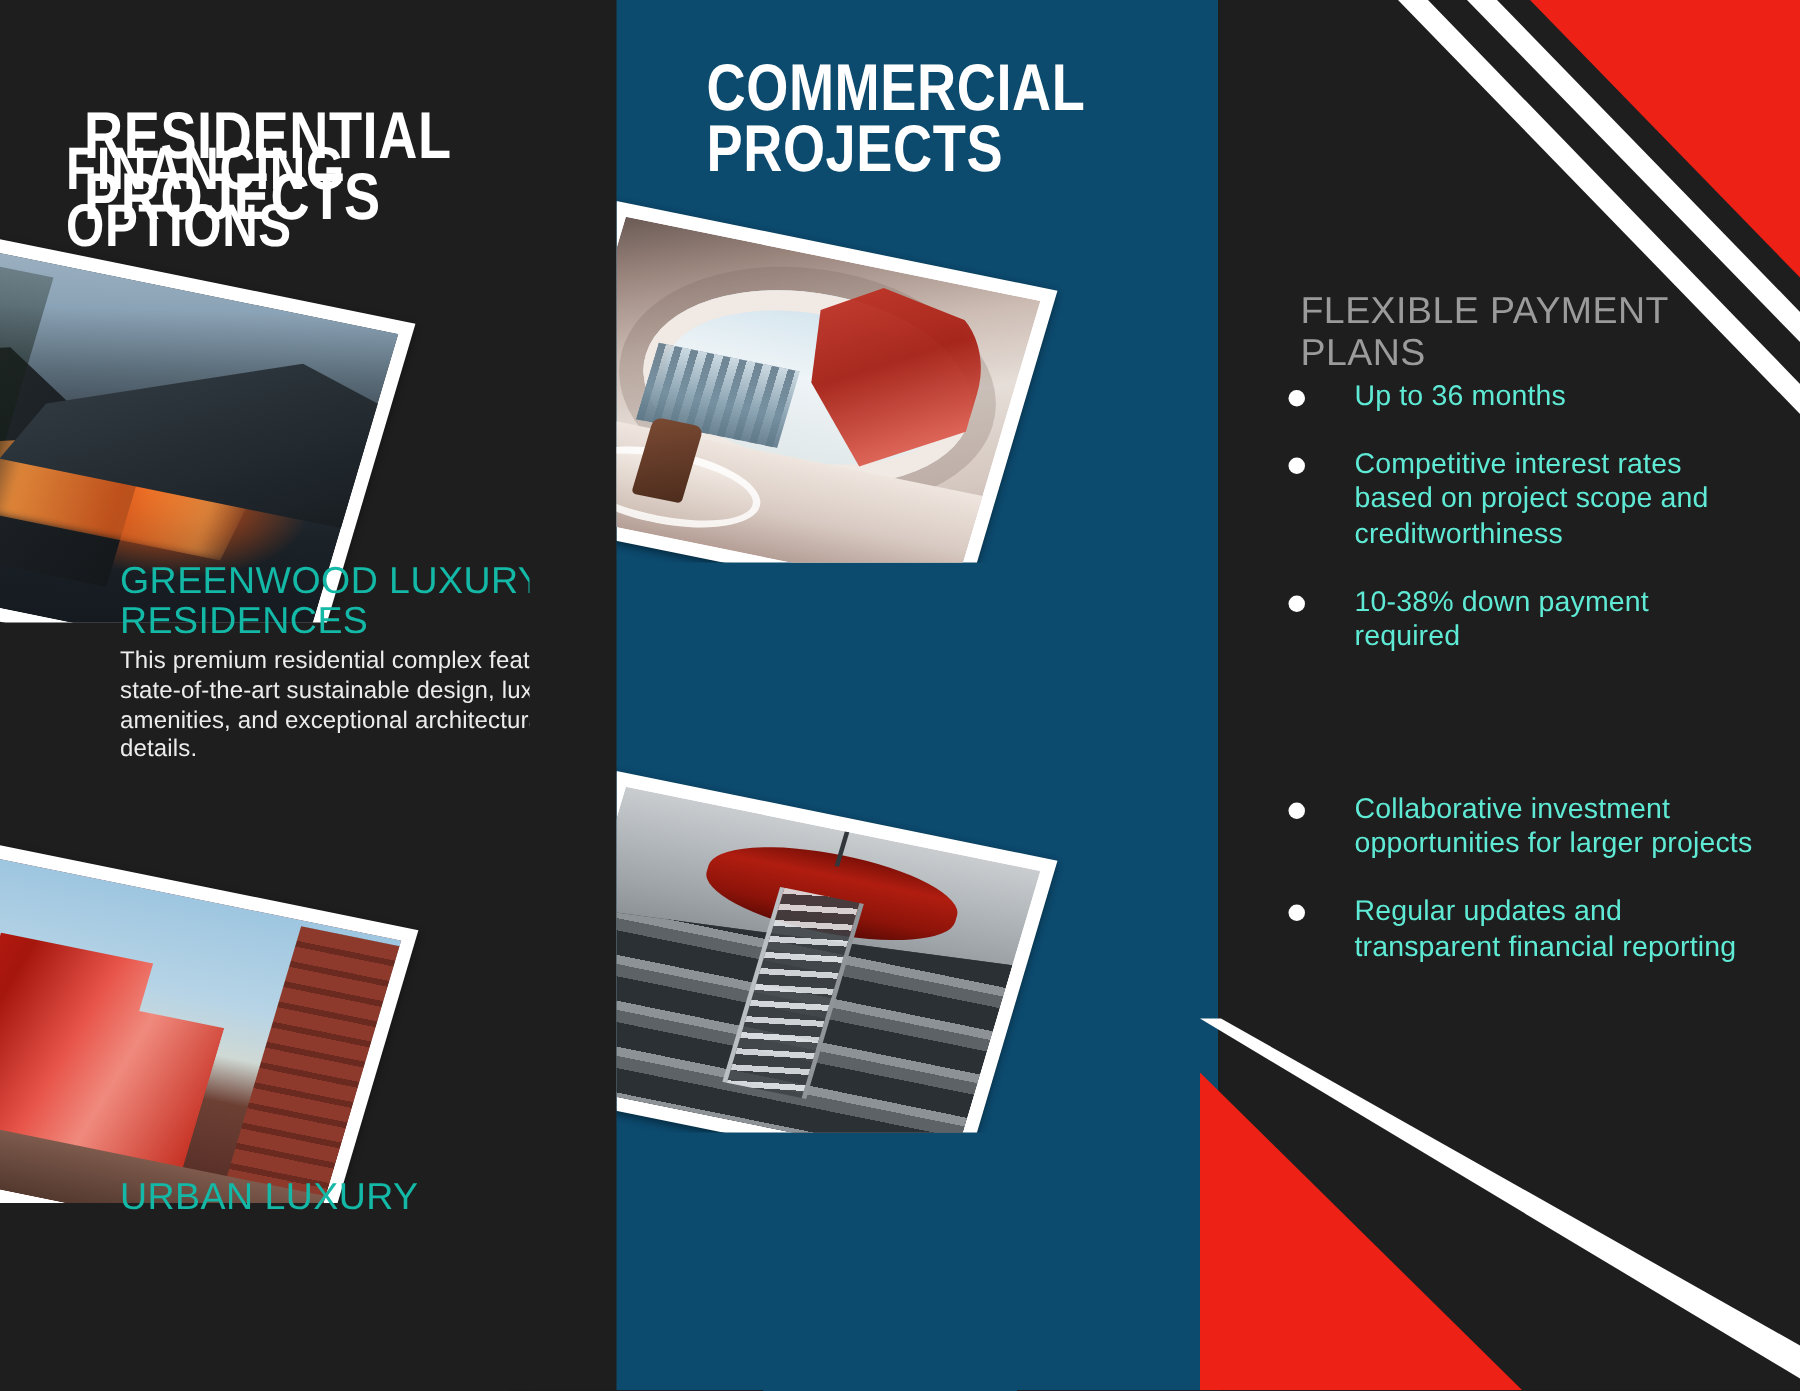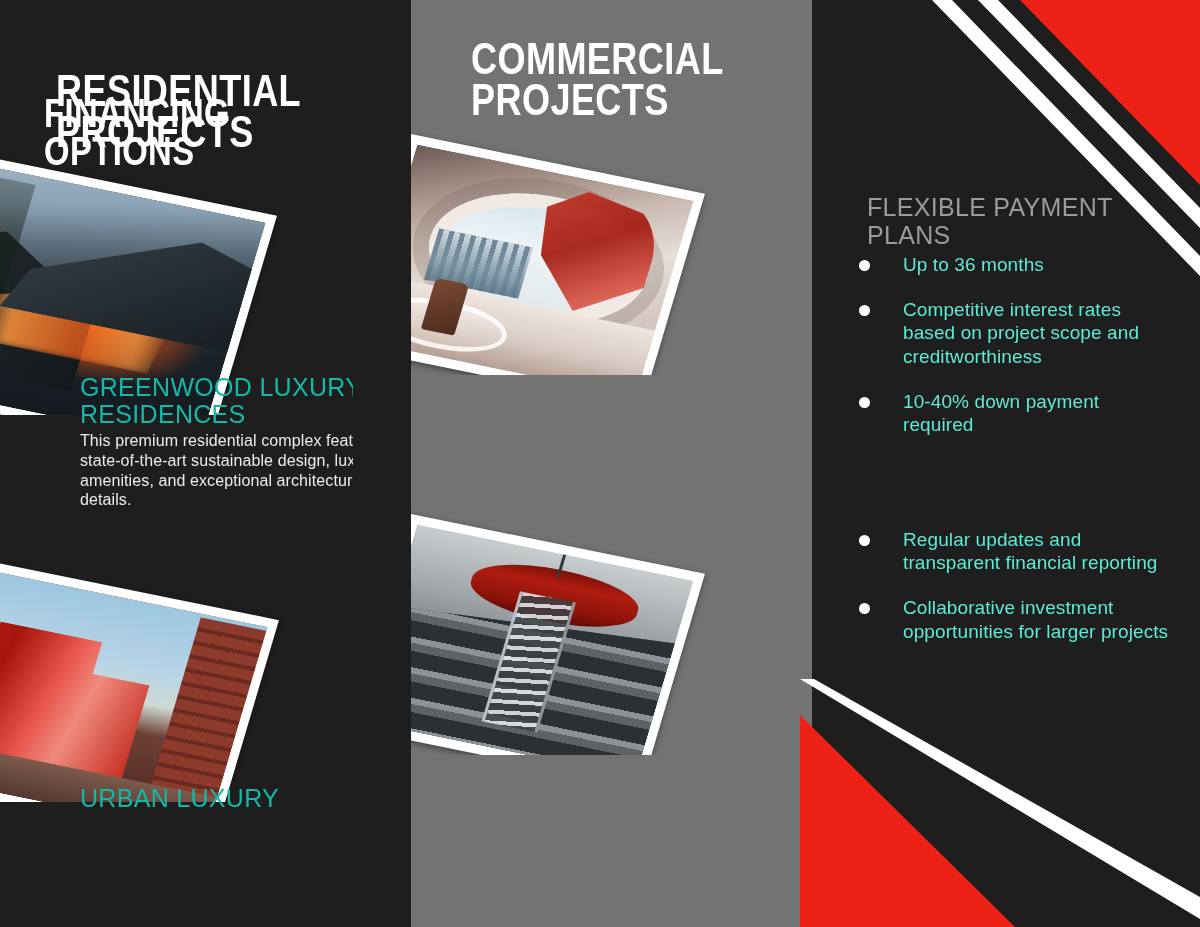--- a/index.html
+++ b/index.html
@@ -19,21 +19,21 @@
   }
 
   
   .panel {
     position: absolute;
     top: 0;
     height: 927px;
     overflow: hidden;
   }
   #panel-left   { left: 0;    width: 353px; background: #1e1e1e; margin-top: 32px; }
-  #panel-middle { left: 411px; width: 401px; background: #737373; }
+  #panel-middle { left: 411px; width: 401px; background: #0c4a6e; }
   #panel-right  { left: 812px; width: 388px; background: #1e1e1e; }
 
   
   .col-title {
     position: absolute;
     color: #ffffff;
     font-family: "Liberation Sans Narrow", "Liberation Sans", sans-serif;
     font-weight: bold;
     font-size: 44px;
     line-height: 0.94;
@@ -439,29 +439,29 @@
     <li class="bullet-item">
       <span class="bullet-dot"></span>
       <span>Up to 36 months</span>
     </li>
     <li class="bullet-item">
       <span class="bullet-dot"></span>
       <span>Competitive interest rates based on project scope and creditworthiness</span>
     </li>
     <li class="bullet-item">
       <span class="bullet-dot"></span>
-      <span>10-40% down payment required</span>
+      <span>10-38% down payment required</span>
     </li>
   </ul>
 
 
   <ul class="bullet-list" id="bullets-equity">
+    <li class="bullet-item">
+      <span class="bullet-dot"></span>
+      <span>Collaborative investment opportunities for larger projects</span>
+    </li>
     <li class="bullet-item">
       <span class="bullet-dot"></span>
       <span>Regular updates and transparent financial reporting</span>
     </li>
-    <li class="bullet-item">
-      <span class="bullet-dot"></span>
-      <span>Collaborative investment opportunities for larger projects</span>
-    </li>
   </ul>
 
 </div>
 
 </body></html>

